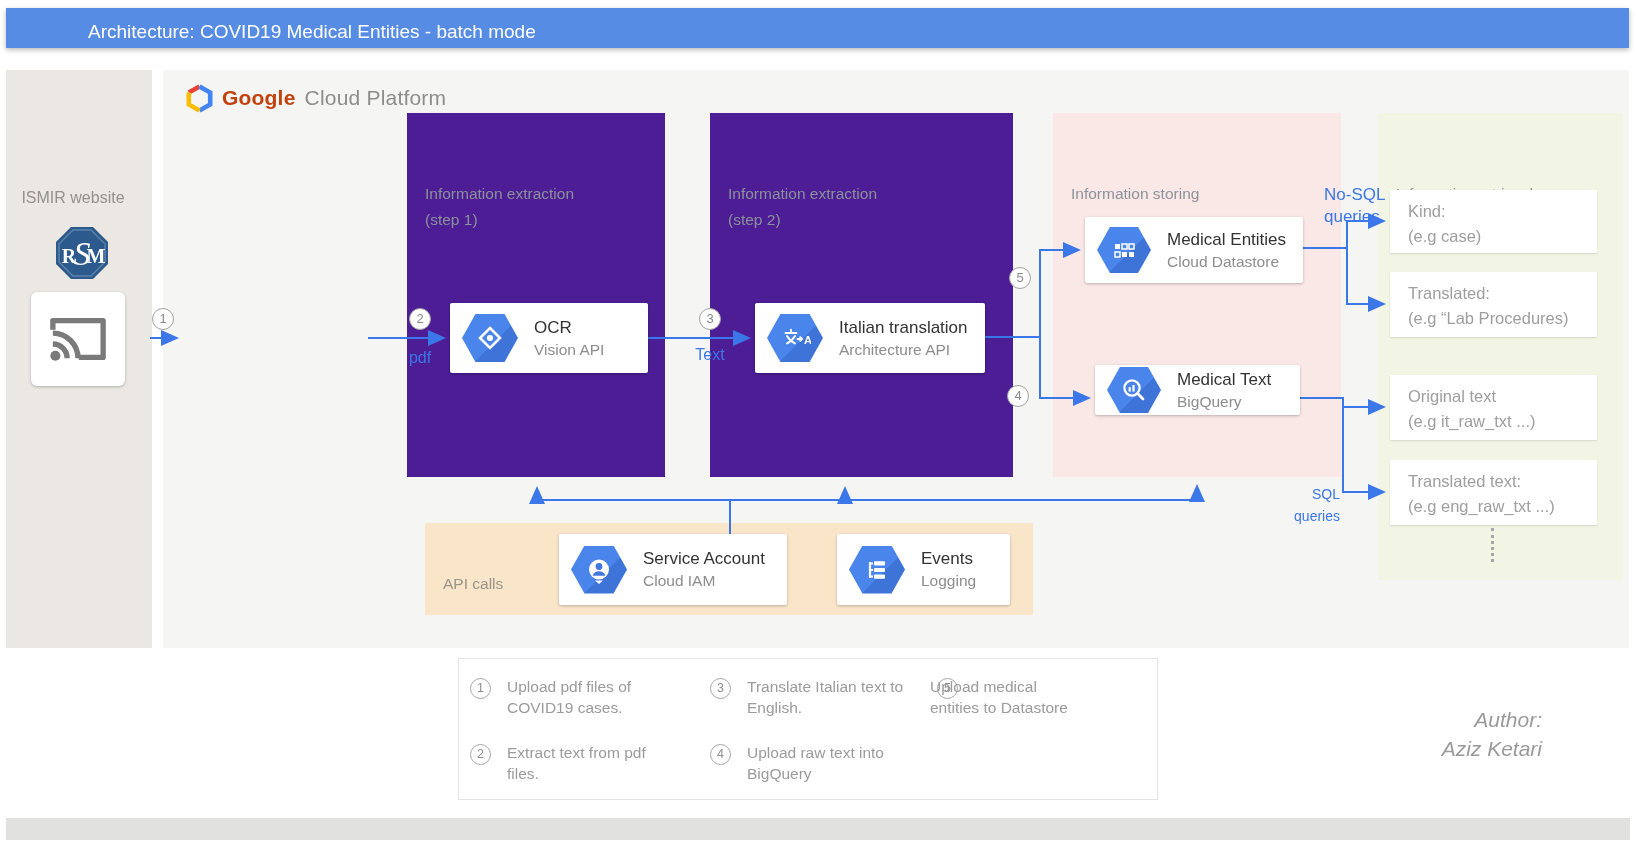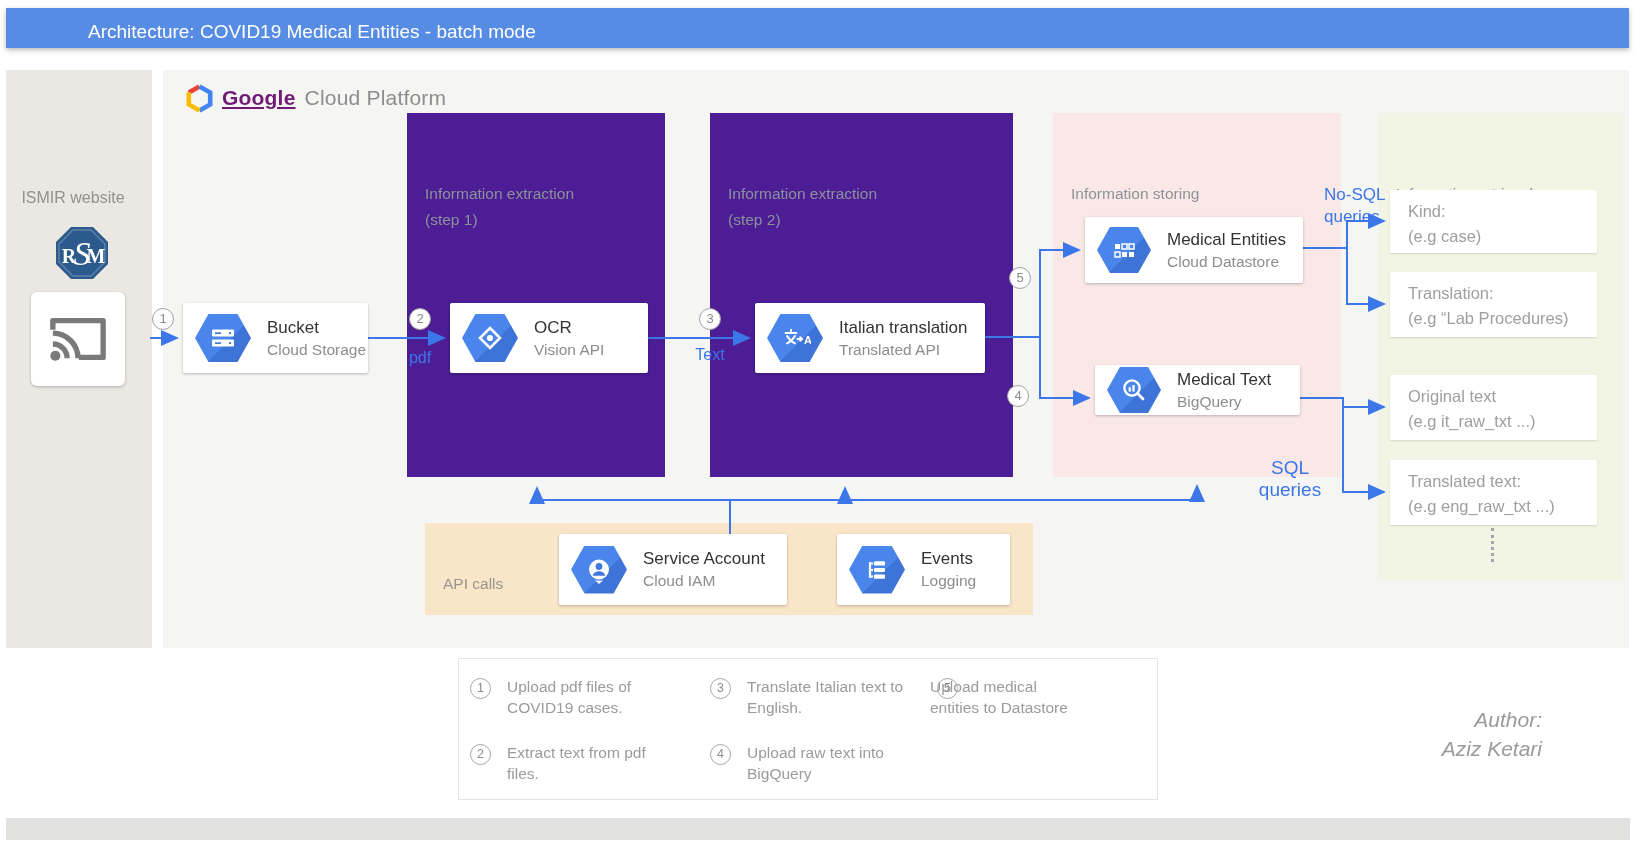--- a/index.html
+++ b/index.html
@@ -14,21 +14,21 @@
 
   .sidebar { left:6px; top:70px; width:146px; height:578px; background:#ebe7e2; }
   .sidebar-label { left:0; top:189px; width:146px; text-align:center; color:#94908b; font-size:16px; }
   .sirm-logo { left:54px; top:225px; }
   .cast-card { left:31px; top:292px; width:94px; height:94px; background:#fff; border-radius:6px;
     box-shadow:0 1px 3px rgba(0,0,0,0.25); display:flex; align-items:center; justify-content:center; }
 
   .main { left:163px; top:70px; width:1466px; height:578px; background:#f5f5f3; }
 
   .gcp-brand { left:186px; top:83px; height:30px; display:flex; align-items:center; gap:9px; }
-  .gcp-brand .b1 { color:#701a75; font-size:21px; font-weight:bold; letter-spacing:0.2px;text-decoration:underline; }
+  .gcp-brand .b1 { color:#c2410c; font-size:21px; font-weight:bold; letter-spacing:0.2px; }
   .gcp-brand .b2 { color:#8d8d8d; font-size:21px; letter-spacing:0.2px; }
 
   .panel { position:absolute; }
   .panel-blue { background:#4c1d95; }
   .panel-pink { background:#fae8e6; }
   .panel-green { background:#f2f4e4; }
   .panel-orange { background:#f9e6c9; }
   .panel-label { position:absolute; left:18px; top:16px; color:#8c929a; font-size:15.5px;
     line-height:26px; white-space:pre-wrap; }
 
@@ -144,36 +144,20 @@
     <path class="ln" d="M1347,248 L1347,304 L1383,304" marker-end="url(#ah)"></path>
     <path class="ln" d="M1300,398 L1343,398 L1343,407 L1383,407" marker-end="url(#ah)"></path>
     <path class="ln" d="M1343,398 L1343,492 L1383,492" marker-end="url(#ah)"></path>
     <path class="ln" d="M537,500 L1197,500"></path>
     <path class="ln" d="M730,500 L730,534"></path>
     <path class="ln" d="M537,501 L537,489" marker-end="url(#ah)"></path>
     <path class="ln" d="M845,501 L845,489" marker-end="url(#ah)"></path>
     <path class="ln" d="M1197,501 L1197,487" marker-end="url(#ah)"></path>
   </svg>
 
-  <div class="card" style="left:183px; top:303px; width:185px; height:70px;">
-    <div class="hex">
-      <svg width="32" height="32" viewBox="0 0 32 32">
-        <rect x="5" y="7.5" width="22" height="7" rx="1.3" fill="#fff"></rect>
-        <rect x="5" y="17.5" width="22" height="7" rx="1.3" fill="#fff"></rect>
-        <rect x="8" y="10.3" width="6" height="1.7" fill="#4377dd"></rect>
-        <rect x="8" y="20.3" width="6" height="1.7" fill="#4377dd"></rect>
-        <circle cx="23" cy="11.1" r="1.2" fill="#4377dd"></circle>
-        <circle cx="23" cy="21.1" r="1.2" fill="#4377dd"></circle>
-      </svg>
-    </div>
-    <div class="ct">
-      <div class="t">Bucket</div>
-      <div class="s">Cloud Storage</div>
-    </div>
-  </div>
 
   <div class="card" style="left:450px; top:303px; width:198px; height:70px;">
     <div class="hex">
       <svg width="32" height="32" viewBox="0 0 32 32">
         <path d="M16 6 L26 16 L16 26 L6 16 Z" fill="none" stroke="#fff" stroke-width="2.6"></path>
         <circle cx="16" cy="16" r="3.1" fill="#fff"></circle>
       </svg>
     </div>
     <div class="ct">
       <div class="t">OCR</div>
@@ -189,21 +173,21 @@
           <path d="M12 7.8 v3.2"></path>
           <path d="M8 14 c2.6 4.2 5.4 6.2 8 7.4"></path>
           <path d="M16 14 c-2.6 4.2 -5.4 6.2 -8 7.4"></path>
           <path d="M18.5 17 h4.5 m-1.8 -1.8 l1.9 1.8 l-1.9 1.8"></path>
         </g>
         <text x="25" y="22" font-family="Liberation Sans, sans-serif" font-size="11" font-weight="bold" fill="#fff">A</text>
       </svg>
     </div>
     <div class="ct">
       <div class="t">Italian translation</div>
-      <div class="s">Translated API</div>
+      <div class="s">Architecture API</div>
     </div>
   </div>
 
   <div class="card" style="left:1085px; top:217px; width:218px; height:66px;">
     <div class="hex" style="width:54px; height:46px;">
       <svg width="32" height="32" viewBox="0 0 32 32">
         <rect x="7" y="10" width="5" height="5" fill="#fff"></rect>
         <rect x="14" y="10" width="5" height="5" fill="none" stroke="#fff" stroke-width="1.5"></rect>
         <rect x="21" y="10" width="5" height="5" fill="none" stroke="#fff" stroke-width="1.5"></rect>
         <rect x="7" y="18" width="5" height="5" fill="none" stroke="#fff" stroke-width="1.5"></rect>
@@ -261,21 +245,21 @@
       <div class="t">Events</div>
       <div class="s">Logging</div>
     </div>
   </div>
 
   <div class="rbox" style="top:190px; height:63px;">
     <div>Kind:</div>
       <div>(e.g case)</div>
   </div>
   <div class="rbox" style="top:272px; height:65px;">
-    <div>Translation:</div>
+    <div>Translated:</div>
       <div>(e.g “Lab Procedures)</div>
   </div>
   <div class="rbox" style="top:375px; height:65px;">
     <div>Original text</div>
       <div>(e.g it_raw_txt ...)</div>
   </div>
   <div class="rbox" style="top:460px; height:65px;">
     <div>Translated text:</div>
       <div>(e.g eng_raw_txt ...)</div>
   </div>
@@ -286,21 +270,21 @@
   <div class="num" style="left:699px; top:308px;">3</div>
   <div class="num" style="left:1007px; top:385px;">4</div>
   <div class="num" style="left:1009px; top:267px;">5</div>
 
   <div class="bluelab" style="left:400px; top:347px; width:40px; text-align:center;">pdf</div>
   <div class="bluelab" style="left:685px; top:344px; width:50px; text-align:center;">Text</div>
   <div class="bluelab" style="left:1324px; top:184px; font-size:17px;">
     <div>No-SQL</div>
       <div>queries</div>
   </div>
-  <div class="bluelab" style="left:1240px; top:457px; width:100px; text-align:center; font-size:19px;">
+  <div class="bluelab" style="left:1240px; top:483px; width:100px; text-align:right; font-size:14px;">
     <div>SQL</div>
       <div>queries</div>
   </div>
 
   <div class="abs legend"></div>
   <div class="lnum" style="left:470px; top:678px;">1</div>
   <div class="litem" style="left:507px; top:676px;">Upload pdf files of COVID19 cases.</div>
   <div class="lnum" style="left:710px; top:678px;">3</div>
   <div class="litem" style="left:747px; top:676px;">Translate Italian text to English.</div>
   <div class="lnum" style="left:937px; top:678px;">5</div>

